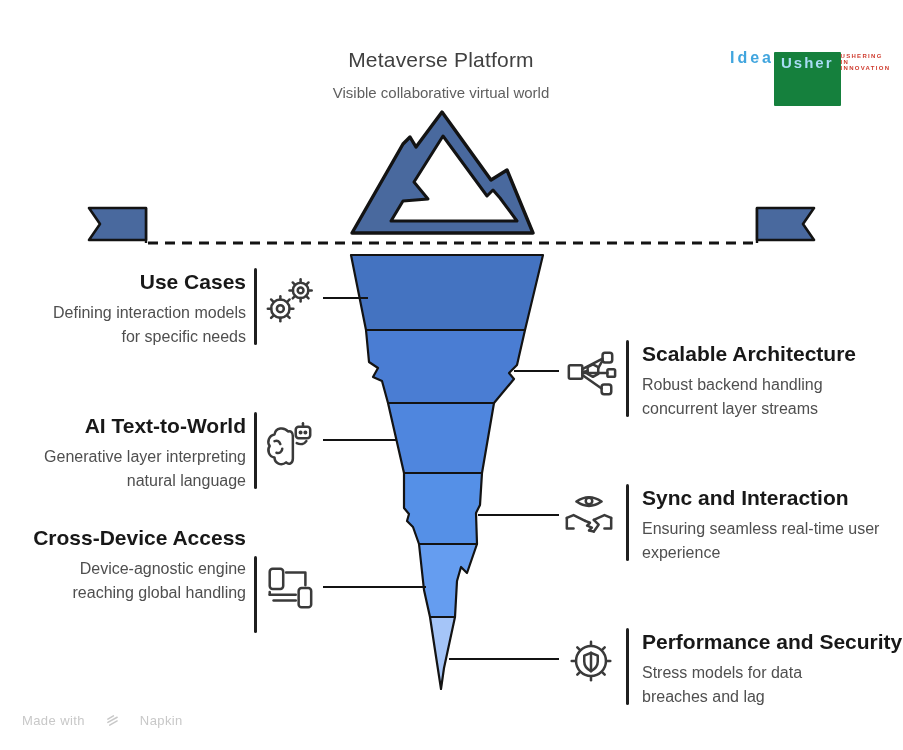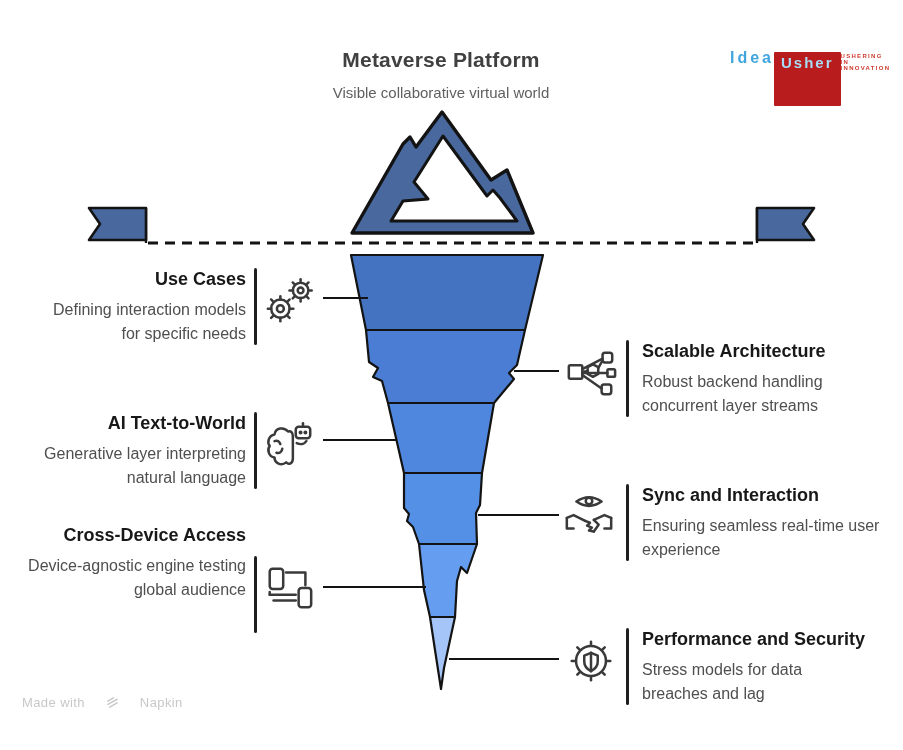--- a/index.html
+++ b/index.html
@@ -1,49 +1,49 @@
 <!DOCTYPE html>
 <html><head>
 <meta charset="utf-8">
 <style>
   * { margin:0; padding:0; box-sizing:border-box; }
   html,body { width:903px; height:750px; background:#ffffff; font-family:"Liberation Sans", sans-serif; overflow:hidden; }
   .canvas { position:relative; width:903px; height:750px; background:#fff; }
 
   .title { position:absolute; left:241px; top:48px; width:400px; text-align:center;
-           font-size:21px; font-weight:700; color:#404040; letter-spacing:.2px; }
+           font-size:21px; font-weight:400; color:#404040; letter-spacing:.2px; }
   .subtitle { position:absolute; left:216px; top:84px; width:450px; text-align:center;
               font-size:15px; color:#5f5f5f; }
 
   
   .logo { position:absolute; left:726px; top:44px; width:140px; height:62px; display:flex; gap:4px; }
   .logo-text { display:flex; flex-direction:row; justify-content:flex-start; padding-top:6px; }
   .logo-idea { color:#41a5de; font-weight:700; font-size:16px; letter-spacing:3px; line-height:1; }
-  .logo-usher-box { background:#b91c1c; color:#a8dcf5; font-weight:700; font-size:15px;
+  .logo-usher-box { background:#15803d; color:#a8dcf5; font-weight:700; font-size:15px;
                     letter-spacing:2px; line-height:1; padding:3px 7px 4px 7px; margin-top:2px;
                     border-radius:1px; display:inline-block; width:max-content; }
   .logo-tagline { color:#cf3b2e; font-size:6px; font-weight:700; letter-spacing:1.3px; margin-top:3px; }
 
   .diagram-svg { position:absolute; left:0; top:0; }
 
   
   .item { position:absolute; }
-  .item h3 { font-size:18px; font-weight:700; color:#181818; white-space:nowrap; line-height:1.2; }
+  .item h3 { font-size:21px; font-weight:700; color:#181818; white-space:nowrap; line-height:1.2; }
   .item p { font-size:16px; color:#4f4f4f; line-height:1.5; margin-top:7px; }
   .item.left { left:16px; width:230px; text-align:right; }
   .item.left p { margin-left:auto; }
   .item.right { left:642px; width:252px; text-align:left; }
 
   .vbar { position:absolute; width:3px; background:#1f1f1f; border-radius:2px; }
 
   .icon-box { position:absolute; width:54px; height:54px; }
   .icon-box svg { width:100%; height:100%; }
   .ic { fill:none; stroke:#3a3a3a; stroke-width:2.6; stroke-linecap:round; stroke-linejoin:round; }
 
-  .watermark { position:absolute; left:22px; top:695px; display:flex; align-items:center; gap:21px;
+  .watermark { position:absolute; left:22px; top:713px; display:flex; align-items:center; gap:21px;
                font-size:13px; color:#c8c8c8; letter-spacing:.4px; }
 </style>
 </head>
 <body>
 
 <div class="canvas">
 
   <div class="title">Metaverse Platform</div>
   <div class="subtitle">Visible collaborative virtual world</div>
 
@@ -146,21 +146,21 @@
       <rect x="35" y="9" width="15" height="12" rx="3"></rect>
       <line x1="42.5" y1="9" x2="42.5" y2="5.5"></line>
       <circle cx="40" cy="15" r="0.8" fill="#3a3a3a"></circle>
         <circle cx="45" cy="15" r="0.8" fill="#3a3a3a"></circle>
       <path d="M 36 26 C 40 28 44 27 46 24"></path>
     </svg>
   </div>
 
   <div class="item left" style="top:525px">
     <h3>Cross-Device Access</h3>
-    <p style="max-width:226px">Device-agnostic engine testing global audience</p>
+    <p style="max-width:226px">Device-agnostic engine reaching global handling</p>
   </div>
   <div class="vbar" style="left:254px; top:556px; height:77px"></div>
   <div class="icon-box" style="left:262px; top:562px">
     <svg viewBox="0 0 56 56" class="ic">
       <rect x="8" y="7" width="14" height="21" rx="3"></rect>
       <path d="M 25 11 H 45 V 24"></path>
       <rect x="38" y="27" width="13" height="20" rx="3"></rect>
       <path d="M 8 34 H 35"></path>
       <path d="M 12 40 H 35"></path>
       <path d="M 8 34 V 31"></path>

